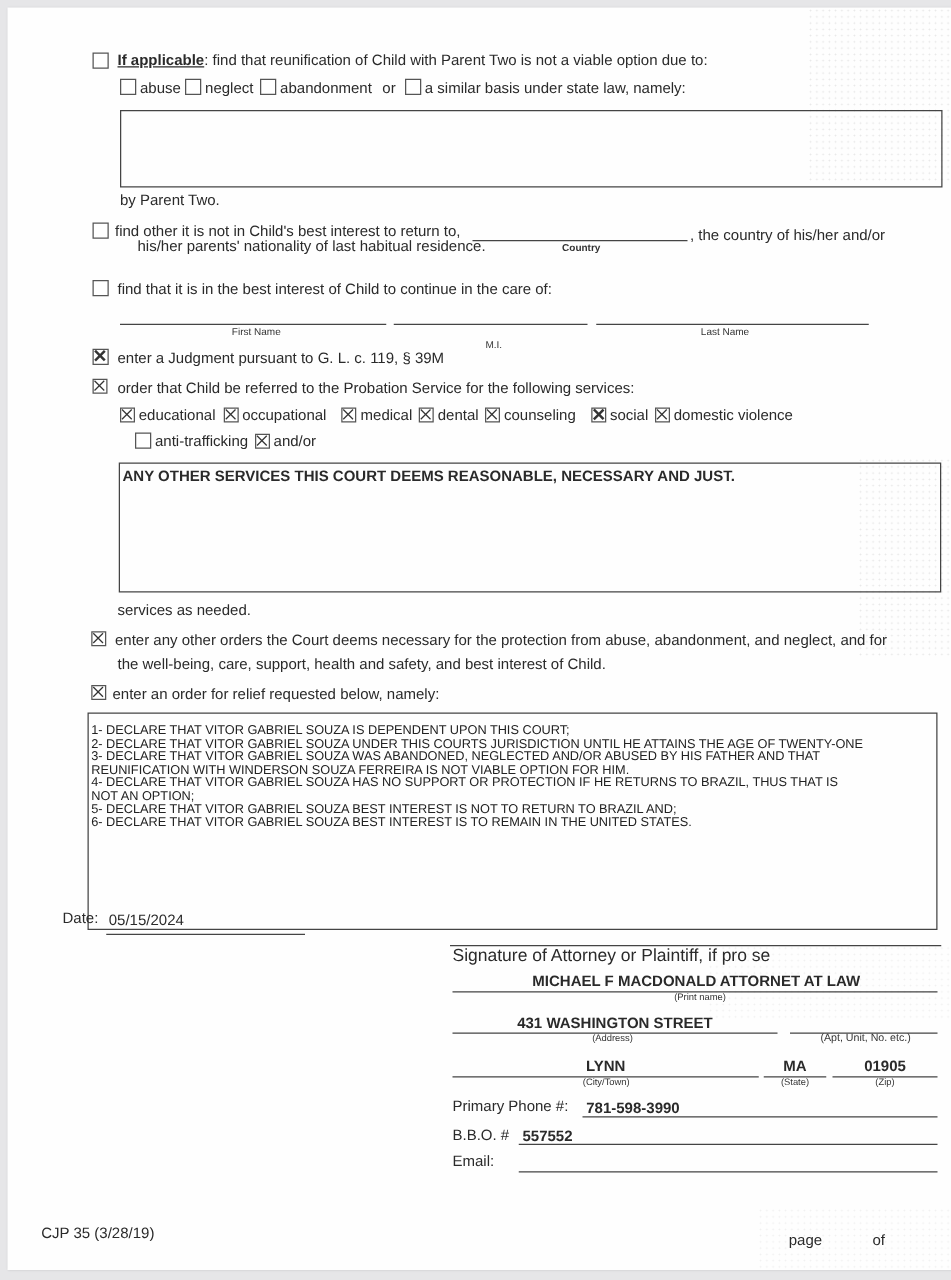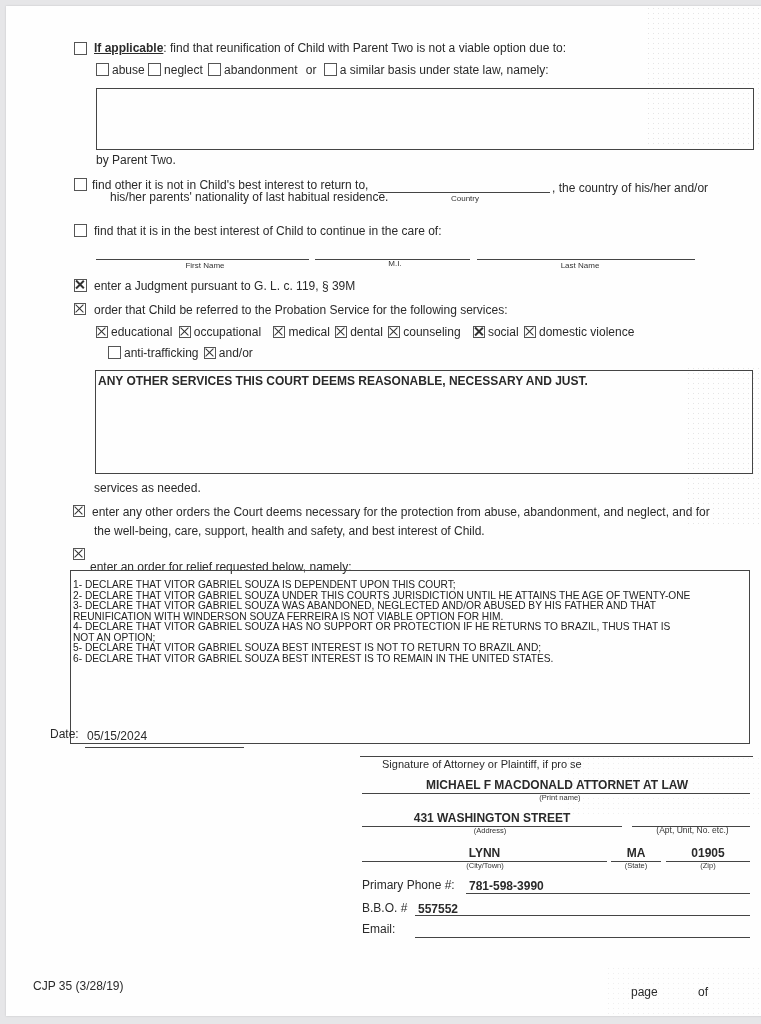--- a/index.html
+++ b/index.html
@@ -60,30 +60,30 @@
   <span class="cb inline-cb" style="width:13px;height:13px;"></span><span>a similar basis under state law, namely:</span>
 </div>
 <div class="box" style="left:96px;top:88px;width:658px;height:62px;">
   <span class="txt" style="position:absolute;left:4px;top:4px;"></span>
 </div>
 <div class="abs txt" style="left:96px;top:153px;">by Parent Two.</div>
 
 <div class="cb" style="left:74px;top:178px;width:13px;height:13px;"></div>
 <div class="abs txt" style="left:92px;top:178px;">find other it is not in Child's best interest to return to,</div>
 <div class="line" style="left:378px;top:192px;width:172px;"></div>
-<div class="sub" style="left:440px;top:194px;width:50px;">Country</div>
+<div class="sub" style="left:440px;top:194px;width:50px;font-weight:bold;">Country</div>
 <div class="abs txt" style="left:552px;top:181px;">, the country of his/her and/or</div>
 <div class="abs txt" style="left:94px;top:190px;padding-left:16px;">his/her parents' nationality of last habitual residence.</div>
 
 <div class="cb" style="left:74px;top:224px;width:13px;height:13px;"></div>
 <div class="abs txt" style="left:94px;top:224px;">find that it is in the best interest of Child to continue in the care of:</div>
 <div class="line" style="left:96px;top:259px;width:213px;"></div>
 <div class="sub" style="left:150px;top:261px;width:110px;">First Name</div>
 <div class="line" style="left:315px;top:259px;width:155px;"></div>
-<div class="sub" style="left:380px;top:259px;width:30px;">M.I.</div>
+<div class="sub" style="left:380px;top:271px;width:30px;">M.I.</div>
 <div class="line" style="left:477px;top:259px;width:218px;"></div>
 <div class="sub" style="left:540px;top:261px;width:80px;">Last Name</div>
 
 <div class="cb checked bold" style="left:74px;top:279px;width:13px;height:13px;"></div>
 <div class="abs txt" style="left:94px;top:279px;">enter a Judgment pursuant to G. L. c. 119, § 39M</div>
 
 <div class="cb checked" style="left:74px;top:303px;width:12px;height:12px;"></div>
 <div class="abs txt" style="left:94px;top:303px;">order that Child be referred to the Probation Service for the following services:</div>
 
 <div class="abs txt" style="left:96px;top:325px;">
@@ -102,41 +102,41 @@
 <div class="box" style="left:95px;top:370px;width:658px;height:104px;">
   <span class="txt bold" style="position:absolute;left:2px;top:3px;">ANY OTHER SERVICES THIS COURT DEEMS REASONABLE, NECESSARY AND JUST.</span>
 </div>
 <div class="abs txt" style="left:94px;top:481px;">services as needed.</div>
 
 <div class="cb checked" style="left:73px;top:505px;width:12px;height:12px;"></div>
 <div class="abs txt" style="left:92px;top:505px;">enter any other orders the Court deems necessary for the protection from abuse, abandonment, and neglect, and for</div>
 <div class="abs txt" style="left:94px;top:524px;">the well-being, care, support, health and safety, and best interest of Child.</div>
 
 <div class="cb checked" style="left:73px;top:548px;width:12px;height:12px;"></div>
-<div class="abs txt" style="left:90px;top:548px;margin-top:12px;">enter an order for relief requested below, namely:</div>
+<div class="abs txt" style="left:90px;top:548px;">enter an order for relief requested below, namely:</div>
 
 <div class="box" style="left:70px;top:570px;width:680px;height:174px;overflow:hidden;">
   <div class="relief" style="position:absolute;left:2px;top:9px;white-space:nowrap;">
     <div>1- DECLARE THAT VITOR GABRIEL SOUZA IS DEPENDENT UPON THIS COURT;</div>
     <div>2- DECLARE THAT VITOR GABRIEL SOUZA UNDER THIS COURTS JURISDICTION UNTIL HE ATTAINS THE AGE OF TWENTY-ONE</div>
     <div>3- DECLARE THAT VITOR GABRIEL SOUZA WAS ABANDONED, NEGLECTED AND/OR ABUSED BY HIS FATHER AND THAT</div>
     <div>REUNIFICATION WITH WINDERSON SOUZA FERREIRA IS NOT VIABLE OPTION FOR HIM.</div>
     <div>4- DECLARE THAT VITOR GABRIEL SOUZA HAS NO SUPPORT OR PROTECTION IF HE RETURNS TO BRAZIL, THUS THAT IS</div>
     <div>NOT AN OPTION;</div>
     <div>5- DECLARE THAT VITOR GABRIEL SOUZA BEST INTEREST IS NOT TO RETURN TO BRAZIL AND;</div>
     <div>6- DECLARE THAT VITOR GABRIEL SOUZA BEST INTEREST IS TO REMAIN IN THE UNITED STATES.</div>
   </div>
 </div>
 
 <div class="abs txt" style="left:50px;top:727px;">Date:</div>
 <div class="abs txt" style="left:87px;top:729px;">05/15/2024</div>
 <div class="line" style="left:85px;top:747px;width:159px;"></div>
 
 <div class="line" style="left:360px;top:756px;width:393px;"></div>
-<div class="abs txt" style="left:382px;top:757px;font-size:11px;">Signature of Attorney or Plaintiff, if pro se</div>
+<div class="abs txt" style="left:362px;top:757px;font-size:14px;">Signature of Attorney or Plaintiff, if pro se</div>
 
 <div class="abs txt bold" style="left:362px;top:778px;width:390px;text-align:center;">MICHAEL F MACDONALD ATTORNET AT LAW</div>
 <div class="line" style="left:362px;top:793px;width:388px;"></div>
 <div class="sub" style="left:510px;top:793px;width:100px;font-size:7.5px;">(Print name)</div>
 
 <div class="abs txt bold" style="left:362px;top:811px;width:260px;text-align:center;">431 WASHINGTON STREET</div>
 <div class="line" style="left:362px;top:826px;width:260px;"></div>
 <div class="sub" style="left:445px;top:826px;width:90px;font-size:7.5px;">(Address)</div>
 <div class="line" style="left:632px;top:826px;width:118px;"></div>
 <div class="sub" style="left:640px;top:826px;width:105px;font-size:8.5px;">(Apt, Unit, No. etc.)</div>

